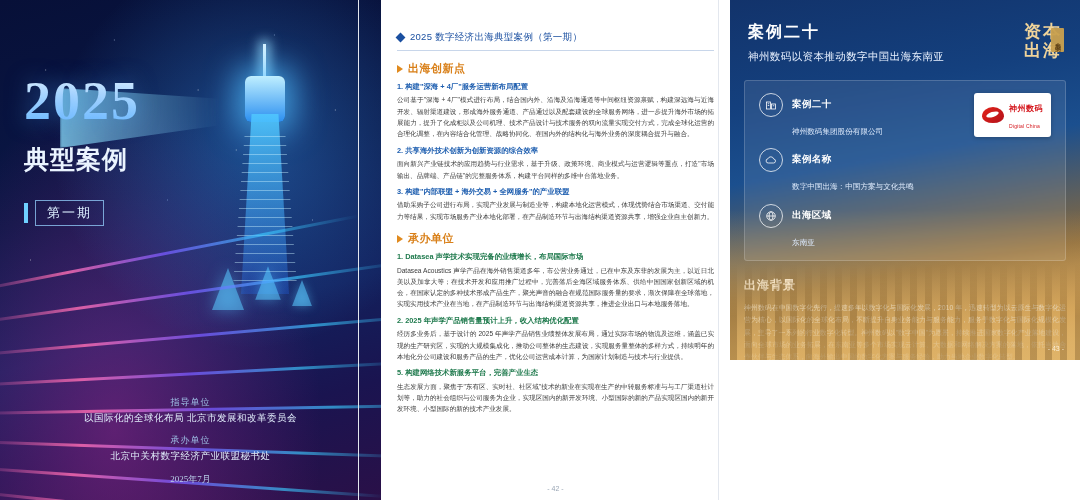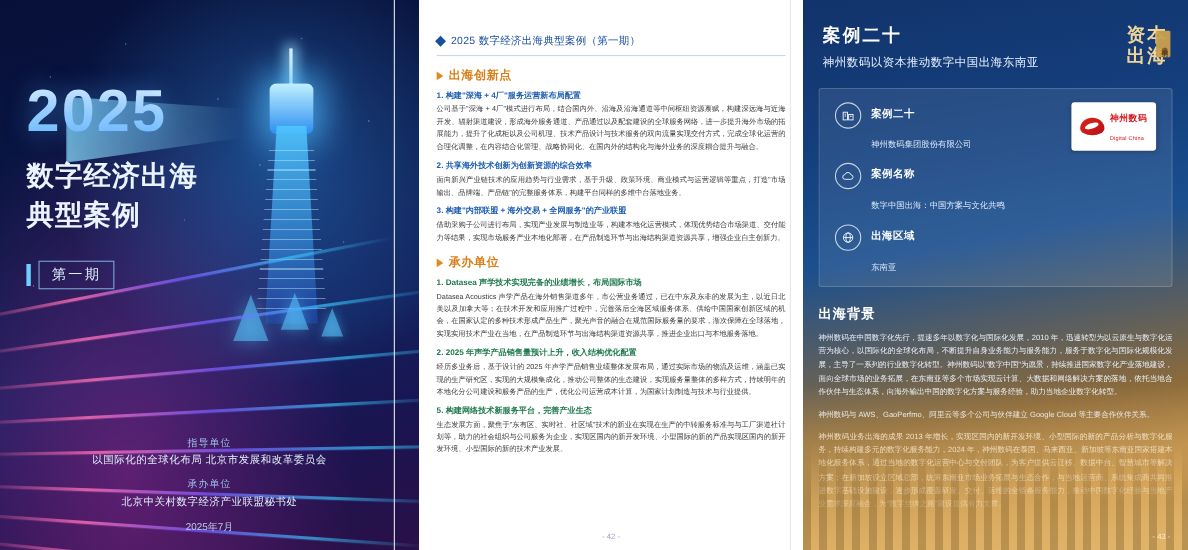--- a/index.html
+++ b/index.html
@@ -4,21 +4,21 @@
 <style>
   html,body{margin:0;padding:0;background:#ffffff;}
   body{width:1080px;height:500px;overflow:hidden;font-family:"Liberation Sans",sans-serif;}
   .page{position:relative;width:1080px;height:500px;display:flex;}
 
   
   .cover{position:relative;width:394px;height:500px;overflow:hidden;
     background:
       radial-gradient(circle at 66% 30%, rgba(60,160,255,.40) 0%, rgba(10,30,90,0) 46%),
       radial-gradient(ellipse at 30% 86%, rgba(150,40,140,.55) 0%, rgba(10,20,70,0) 55%),
-      linear-gradient(165deg,#071038 0%,#0a1746 38%,#12205c 62%,#1a1450 80%,#2a1048 100%);}
+      linear-gradient(165deg,#071038 0%,#0a1746 38%,#12205c 62%,#1a1450 80%,#2a1048 100%); font-family: Liberation Serif, serif;}
   .stars{position:absolute;inset:0;opacity:.5;
     background-image:
       radial-gradient(1px 1px at 12% 14%, #fff, transparent),
       radial-gradient(1px 1px at 30% 8%, #cfe6ff, transparent),
       radial-gradient(1px 1px at 52% 18%, #fff, transparent),
       radial-gradient(1px 1px at 72% 7%, #bcd8ff, transparent),
       radial-gradient(1px 1px at 88% 22%, #fff, transparent),
       radial-gradient(1px 1px at 20% 33%, #fff, transparent),
       radial-gradient(1px 1px at 44% 40%, #a9cbff, transparent),
       radial-gradient(1px 1px at 62% 30%, #fff, transparent),
@@ -70,21 +70,21 @@
   .mid-rule{height:1px;background:#c8d6ea;margin:6px 0 10px;}
   .sec-h{display:flex;align-items:center;gap:5px;margin:9px 0 5px;}
   .sec-h .dot{width:0;height:0;border-left:6px solid #e08a1e;border-top:4px solid transparent;border-bottom:4px solid transparent;}
   .sec-h .tx{font-size:11px;font-weight:bold;color:#d9801a;letter-spacing:.5px;}
   .p-sub{font-size:7.4px;color:#1f5fb0;font-weight:bold;line-height:1.55;margin:5px 0 2px;}
   .p-sub.green{color:#1f7a4d;}
   .p-body{font-size:6.6px;color:#3b3b3b;line-height:1.72;text-align:justify;margin:0 0 3px;}
   .mid-foot{position:absolute;left:0;right:0;bottom:8px;text-align:center;font-size:7px;color:#9aa6b5;}
 
   
-  .right{position:relative;width:362px;height:500px;overflow:hidden;
+  .right{position:relative;width:362px;height:360px;overflow:hidden;
     background:linear-gradient(170deg,#12336b 0%,#14407e 26%,#1b4f8e 44%,#8a6a3c 72%,#c8944a 88%,#e0b469 100%);}
   .right .cityglow{position:absolute;left:0;right:0;bottom:0;height:150px;
     background:linear-gradient(180deg,rgba(200,148,74,0),rgba(224,180,105,.85));}
   .skyline{position:absolute;left:0;right:0;bottom:0;height:96px;opacity:.5;
     background:repeating-linear-gradient(90deg,rgba(90,60,20,.55) 0 7px,rgba(0,0,0,0) 7px 15px);
     mask-image:linear-gradient(180deg,transparent,#000 55%);}
   .r-head{position:relative;padding:22px 18px 0;display:flex;justify-content:space-between;align-items:flex-start;}
   .case-no{font-size:16px;font-weight:bold;color:#ffffff;letter-spacing:2px;}
   .case-title{margin-top:7px;font-size:10.5px;color:#e8f1ff;letter-spacing:.4px;}
   .badge{position:relative;text-align:right;}
@@ -142,21 +142,20 @@
       <span style="top:134px;transform:rotate(-3deg);"></span>
       <span style="top:162px;transform:rotate(-1deg) scaleX(1.1);"></span>
       <span style="top:190px;transform:rotate(2deg);"></span>
       <span style="top:216px;transform:rotate(4deg) scaleX(.95);"></span>
       <span style="top:240px;transform:rotate(6deg);"></span>
     </div>
 
     <div class="cover-title">
       <div class="y2025">2025</div>
       <div class="ctitle">
-        <div>数字经济出海</div>
         <div>典型案例</div>
       </div>
       <div class="issue">
         <span class="bar"></span>
         <span class="box">第一期</span>
       </div>
     </div>
 
     <div class="cover-foot">
       <div class="cf-label">指导单位</div>

